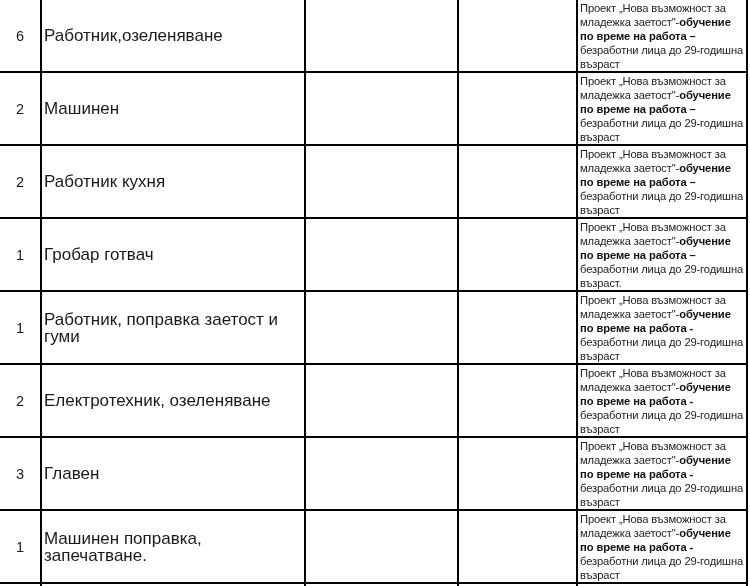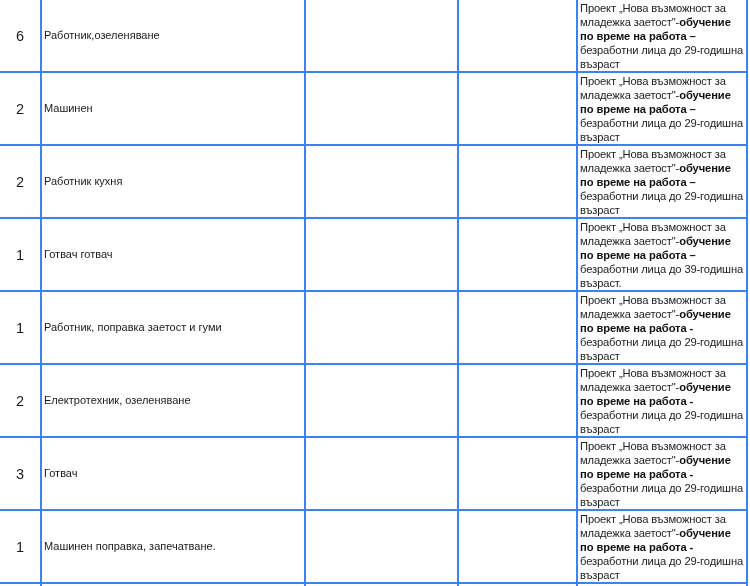--- a/index.html
+++ b/index.html
@@ -16,38 +16,38 @@
       color: #1a1a1a;
     }
     .table {
       position: absolute;
       left: -2px;
       top: -2px;
       border-collapse: collapse;
       table-layout: fixed;
     }
     .table td {
-      border: 2px solid #3b82f6;
+      border: 2px solid #000000;
       padding: 0;
       vertical-align: middle;
       overflow: hidden;
     }
     .col-num { width: 42px; }
     .col-pos { width: 264px; }
     .col-empty1 { width: 153px; }
     .col-empty2 { width: 119px; }
     .col-note { width: 170px; }
 
     .num {
       text-align: center;
       font-size: 14.5px;
       padding-left: 2px;
     }
     .pos {
-      font-size: 11px;
+      font-size: 17px;
       padding-left: 2px !important;
       line-height: 17px;
     }
     .note {
       vertical-align: top !important;
       font-size: 11.2px;
       line-height: 14px;
       padding: 1px 0 0 2px !important;
       letter-spacing: -0.15px;
       color: #222;
@@ -90,45 +90,45 @@
   <tr style="height: 64px;">
     <td class="num"><span>2</span></td>
     <td class="pos"><span>Работник кухня</span></td>
     <td><span></span></td>
     <td><span></span></td>
     <td class="note"><span>Проект „Нова възможност за младежка заетост"-</span><b>обучение по време на работа –</b> <span>безработни лица до 29-годишна възраст</span></td>
   </tr>
 
   <tr style="height: 64px;">
     <td class="num"><span>1</span></td>
-    <td class="pos"><span>Готвач готвач</span></td>
+    <td class="pos"><span>Гробар готвач</span></td>
     <td><span></span></td>
     <td><span></span></td>
-    <td class="note"><span>Проект „Нова възможност за младежка заетост"-</span><b>обучение по време на работа –</b> <span>безработни лица до 39-годишна възраст.</span></td>
+    <td class="note"><span>Проект „Нова възможност за младежка заетост"-</span><b>обучение по време на работа –</b> <span>безработни лица до 29-годишна възраст.</span></td>
   </tr>
 
   <tr style="height: 65px;">
     <td class="num"><span>1</span></td>
     <td class="pos"><span>Работник, поправка заетост и гуми</span></td>
     <td><span></span></td>
     <td><span></span></td>
     <td class="note"><span>Проект „Нова възможност за младежка заетост"-</span><b>обучение по време на работа -</b> <span>безработни лица до 29-годишна възраст</span></td>
   </tr>
 
   <tr style="height: 69px;">
     <td class="num"><span>2</span></td>
     <td class="pos"><span>Електротехник, озеленяване</span></td>
     <td><span></span></td>
     <td><span></span></td>
     <td class="note"><span>Проект „Нова възможност за младежка заетост"-</span><b>обучение по време на работа -</b> <span>безработни лица до 29-годишна възраст</span></td>
   </tr>
 
   <tr style="height: 66px;">
     <td class="num"><span>3</span></td>
-    <td class="pos"><span>Готвач</span></td>
+    <td class="pos"><span>Главен</span></td>
     <td><span></span></td>
     <td><span></span></td>
     <td class="note"><span>Проект „Нова възможност за младежка заетост"-</span><b>обучение по време на работа -</b> <span>безработни лица до 29-годишна възраст</span></td>
   </tr>
 
   <tr style="height: 65px;">
     <td class="num"><span>1</span></td>
     <td class="pos"><span>Машинен поправка, запечатване.</span></td>
     <td><span></span></td>
     <td><span></span></td>

